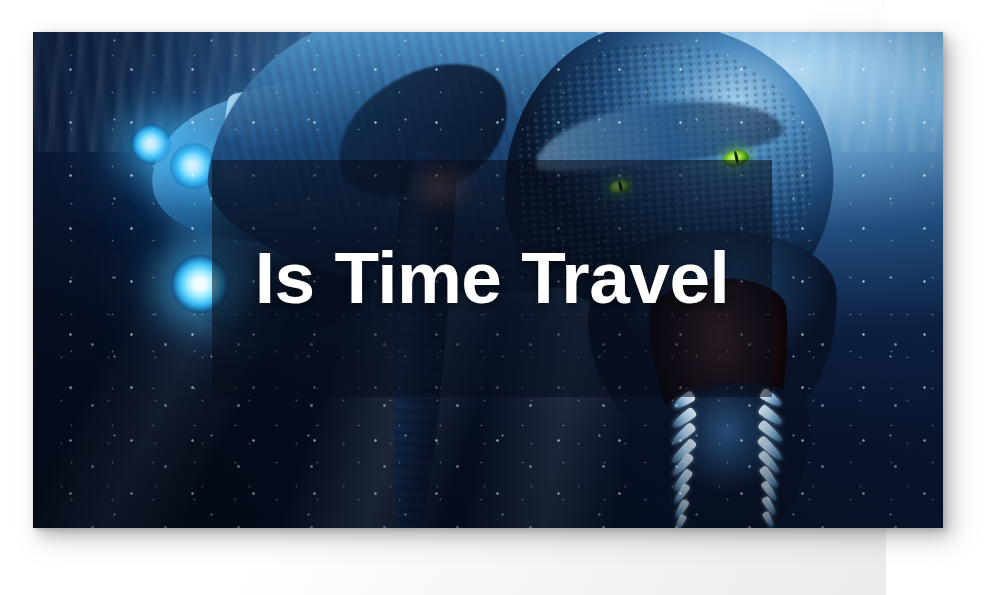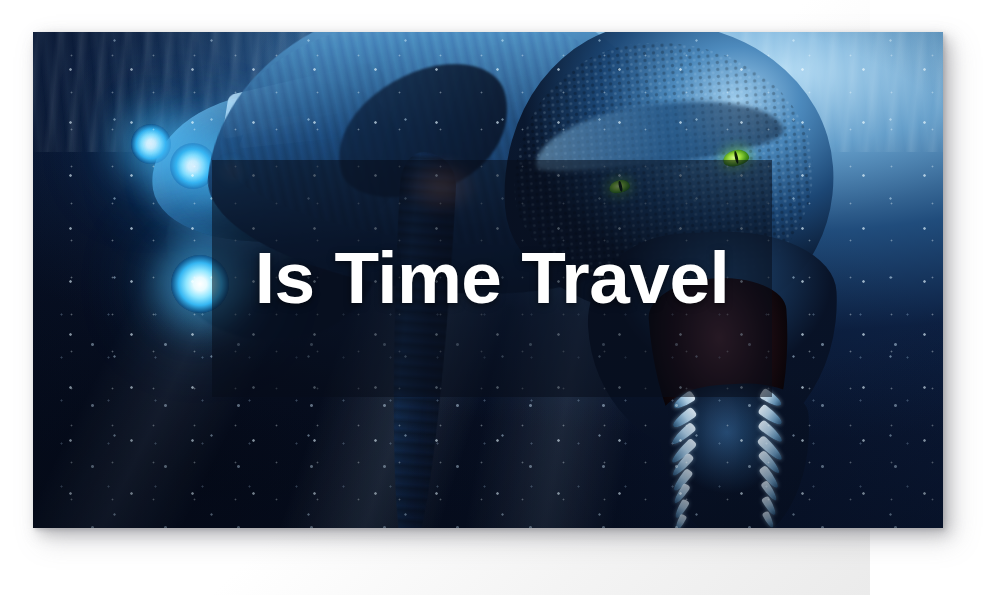--- a/index.html
+++ b/index.html
@@ -13,20 +13,21 @@
     height: 595px;
     overflow: hidden;
     font-family: "Liberation Sans", sans-serif;
   }
 
   #page {
     position: relative;
     width: 870px;
     height: 595px;
     background: linear-gradient(135deg, #ffffff 0%, #ffffff 55%, #f4f4f4 78%, #ebebeb 100%);
+    padding-left: 16px;
   }
 
   
   #thumbnail-card {
     position: absolute;
     left: 33px;
     top: 32px;
     width: 910px;
     height: 496px;
     box-shadow:

